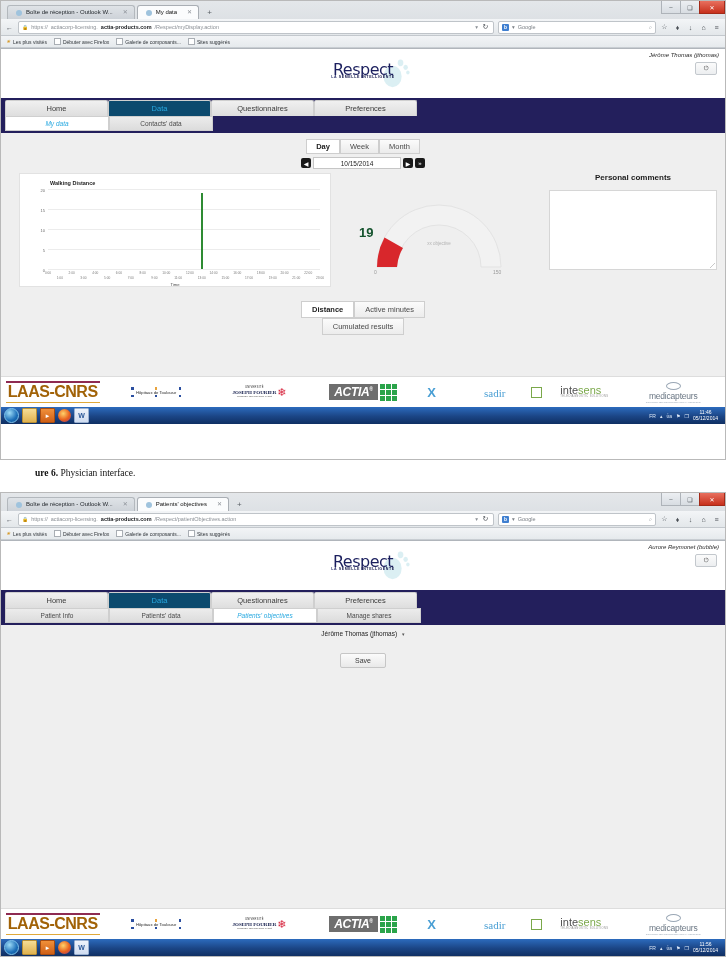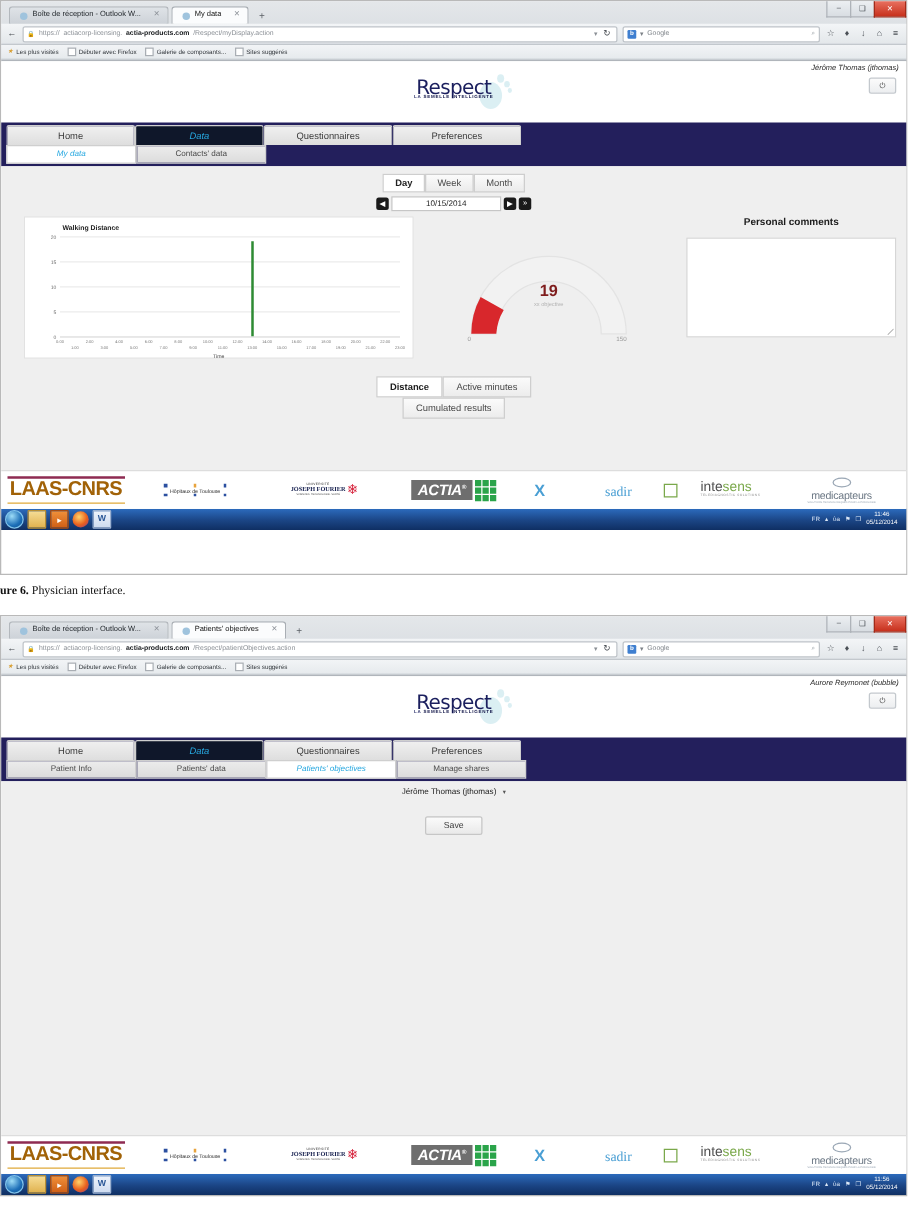--- a/index.html
+++ b/index.html
@@ -51,21 +51,21 @@
   .logo .sub{position:relative;margin-top:-4px;font-size:3.6px;letter-spacing:.6px;color:#2a2f6b;font-weight:bold;white-space:nowrap;}
   .logo .sub .b{color:#101448;}
   .powerbtn{position:absolute;right:8px;top:4px;width:20px;height:11px;border:1px solid #c3c8cd;border-radius:2px;
             background:linear-gradient(#fbfbfb,#eceef0);font-size:6px;color:#444;display:flex;align-items:center;justify-content:center;}
 
   .navband{background:#231f5c;padding:0;}
   .maintabs{display:flex;padding:2px 4px 0 4px;}
   .mtab{flex:0 0 auto;min-width:85px;text-align:center;font-size:7.5px;color:#3b3b3b;
         background:linear-gradient(#f0f0f0,#dedede);border:1px solid #cfcfcf;border-bottom:none;
         padding:3px 8px;border-radius:2px 2px 0 0;}
-  .mtab.active{background:#0f172a;color:#27a8e0;font-style:italic;}
+  .mtab.active{background:#0c4a6e;color:#27a8e0;}
   .subtabs{display:flex;padding:0 4px 2px 4px;}
   .stab{flex:0 0 auto;min-width:90px;text-align:center;font-size:6.5px;color:#4a4a4a;
         background:linear-gradient(#ececec,#dcdcdc);border:1px solid #cfcfcf;padding:3px 6px;}
   .stab.active{background:#fff;color:#27a8e0;font-style:italic;}
 
   .body{background:#efefef;position:relative;}
 
   .periodwrap{display:flex;flex-direction:column;align-items:center;padding-top:6px;}
   .periods{display:flex;}
   .pbtn{font-size:7.5px;color:#4a4a4a;background:linear-gradient(#fbfbfb,#ebebeb);
@@ -84,21 +84,21 @@
   .gl{position:absolute;left:0;right:0;height:1px;background:#ececec;}
   .axisline{position:absolute;left:0;right:0;bottom:0;height:1px;background:#cfcfcf;}
   .ylab{position:absolute;right:calc(100% + 3px);font-size:4px;color:#6a6a6a;transform:translateY(-50%);}
   .bar{position:absolute;width:1.6px;background:#2e8b33;bottom:1px;}
   .xticks{position:relative;margin:0 10px 0 28px;height:14px;}
   .xt{position:absolute;font-size:3.2px;color:#7a7a7a;transform:translateX(-50%);white-space:nowrap;}
   .xtitle{text-align:center;font-size:4.2px;color:#4a4a4a;margin-top:-2px;}
 
   .gauge{position:absolute;left:358px;top:8px;width:160px;height:96px;}
   .gaugelbl{position:absolute;font-size:5px;color:#9a9a9a;}
-  .gval{position:absolute;left:0;right:0;top:44px;text-align:center;font-size:13px;font-weight:bold;color:#7f1d1d;}
+  .gval{position:absolute;left:0;right:0;top:44px;font-size:13px;font-weight:bold;color:#14532d;}
   .gobj{position:absolute;left:0;right:0;top:60px;text-align:center;font-size:4.5px;color:#b3b3b3;}
 
   .commentsbox{position:absolute;right:8px;top:0;width:168px;}
   .commentstitle{text-align:center;font-size:8px;font-weight:bold;color:#1c1c1c;}
   .textarea{margin-top:8px;height:78px;background:#fff;border:1px solid #d6d6d6;position:relative;}
   .textarea:after{content:"";position:absolute;right:1px;bottom:1px;width:5px;height:5px;
                   background:linear-gradient(135deg,transparent 45%,#c9c9c9 45%,#c9c9c9 55%,transparent 55%);}
 
   .modebtns{display:flex;flex-direction:column;align-items:center;margin-top:8px;}
   .mrow{display:flex;}
@@ -143,21 +143,21 @@
          border:1px solid #7fc4ec;}
   .tbicon{width:13px;height:13px;margin-left:3px;border-radius:1px;display:flex;align-items:center;justify-content:center;font-size:7px;color:#fff;}
   .tb-explorer{background:linear-gradient(#f6dd96,#e0b24f);border:1px solid #b88f35;}
   .tb-media{background:linear-gradient(#f0903a,#cf5f16);border:1px solid #a84d11;}
   .tb-ff{background:radial-gradient(circle at 40% 35%,#ffd36b,#e8601d 55%,#8a3a8e);border-radius:50%;}
   .tb-word{background:linear-gradient(#eef3fb,#cfdcf0);border:1px solid #9ab0d0;color:#2b5797;font-weight:bold;}
   .tray{margin-left:auto;display:flex;align-items:center;gap:4px;color:#dce8f7;font-size:5px;padding-right:4px;}
   .clock{text-align:center;line-height:1.15;font-size:5px;color:#fff;}
 
   .caption{font-family:"Liberation Serif",serif;font-size:9.5px;color:#111;padding:6px 0 3px 0;}
-  .caption b{font-weight:bold;}
+  .caption b{font-weight:bold;padding-left:35px;}
 
   
   .selectrow{display:flex;justify-content:center;padding-top:5px;}
   .selbox{display:flex;align-items:center;gap:5px;font-size:6.5px;color:#1c1c1c;}
   .selarrow{font-size:5px;color:#555;}
   .fieldset{margin:10px 55px 0 55px;border:1px solid #c9c9c9;border-radius:2px;padding:6px 10px 10px 10px;position:relative;background:#efefef;}
   .legend{position:absolute;top:-6px;left:8px;background:#efefef;padding:0 4px;font-size:8px;font-weight:bold;color:#1c1c1c;}
   .frow{display:flex;align-items:center;margin-top:6px;}
   .flabel{width:88px;font-size:5.5px;color:#2a2a2a;}
   .finput{width:84px;height:9px;background:#fff;border:1px solid #c9c9c9;font-size:6px;color:#111;

